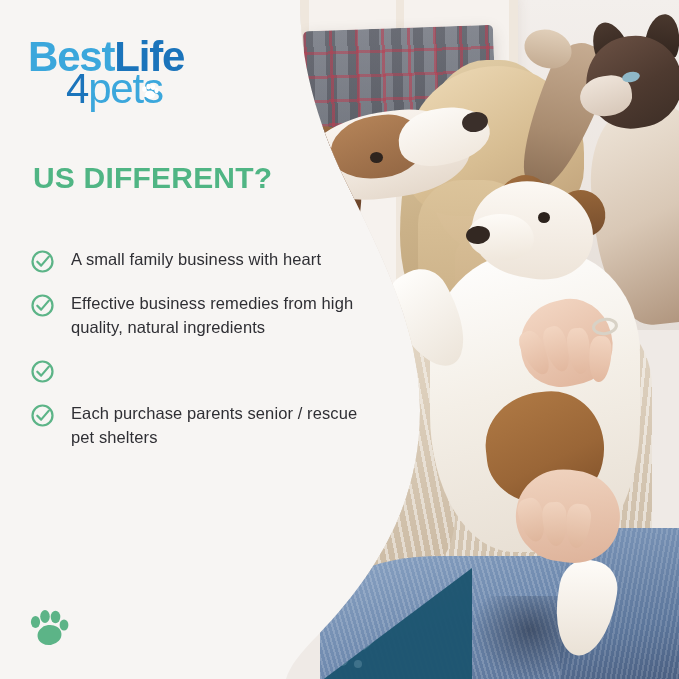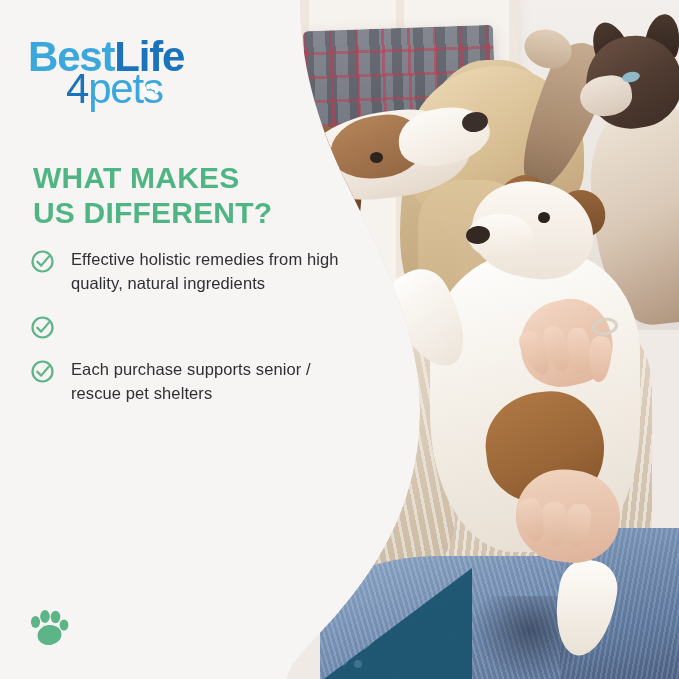--- a/index.html
+++ b/index.html
@@ -593,49 +593,55 @@
           <ellipse cx="12" cy="15.5" rx="6" ry="5"></ellipse>
           <ellipse cx="5.2" cy="8.6" rx="2.7" ry="3.4"></ellipse>
           <ellipse cx="10.2" cy="5.6" rx="2.7" ry="3.6"></ellipse>
           <ellipse cx="15.6" cy="6.2" rx="2.7" ry="3.5"></ellipse>
           <ellipse cx="20" cy="10.4" rx="2.6" ry="3.2"></ellipse>
         </g>
       </svg>
     </div>
 
     <div class="headline">
-      <div>WHAT MAKES</div>
       <div>US DIFFERENT?</div>
     </div>
 
     <div class="bullets">
-
 
       <div class="bullet">
         <svg class="check" viewBox="0 0 26 26">
           <circle cx="13" cy="13" r="10.4" fill="none" stroke="#5cb487" stroke-width="2.3"></circle>
           <path d="M7.6 13.2l4 4.1 8-9.4" fill="none" stroke="#5cb487" stroke-width="2.3" stroke-linecap="round" stroke-linejoin="round"></path>
         </svg>
-        <div class="btext">Effective holistic remedies from high quality, natural ingredients</div>
+        <div class="btext">A small family business with heart</div>
+      </div>
+
+      <div class="bullet">
+        <svg class="check" viewBox="0 0 26 26">
+          <circle cx="13" cy="13" r="10.4" fill="none" stroke="#5cb487" stroke-width="2.3"></circle>
+          <path d="M7.6 13.2l4 4.1 8-9.4" fill="none" stroke="#5cb487" stroke-width="2.3" stroke-linecap="round" stroke-linejoin="round"></path>
+        </svg>
+        <div class="btext">Effective business remedies from high quality, natural ingredients</div>
       </div>
 
 
       <div class="bullet">
         <svg class="check" viewBox="0 0 26 26">
           <circle cx="13" cy="13" r="10.4" fill="none" stroke="#5cb487" stroke-width="2.3"></circle>
           <path d="M7.6 13.2l4 4.1 8-9.4" fill="none" stroke="#5cb487" stroke-width="2.3" stroke-linecap="round" stroke-linejoin="round"></path>
         </svg>
       </div>
 
       <div class="bullet">
         <svg class="check" viewBox="0 0 26 26">
           <circle cx="13" cy="13" r="10.4" fill="none" stroke="#5cb487" stroke-width="2.3"></circle>
           <path d="M7.6 13.2l4 4.1 8-9.4" fill="none" stroke="#5cb487" stroke-width="2.3" stroke-linecap="round" stroke-linejoin="round"></path>
         </svg>
-        <div class="btext">Each purchase supports senior / rescue pet shelters</div>
+        <div class="btext">Each purchase parents senior / rescue pet shelters</div>
       </div>
 
     </div>
 
     <svg class="footer-paw" viewBox="0 0 46 46">
       <g fill="#5cb487">
         <ellipse cx="23.5" cy="31" rx="12" ry="10" transform="rotate(-8 23.5 31)"></ellipse>
         <ellipse cx="9.5" cy="18" rx="4.6" ry="6"></ellipse>
         <ellipse cx="19" cy="12.5" rx="4.8" ry="6.4"></ellipse>
         <ellipse cx="29.5" cy="13" rx="4.8" ry="6.2"></ellipse>

